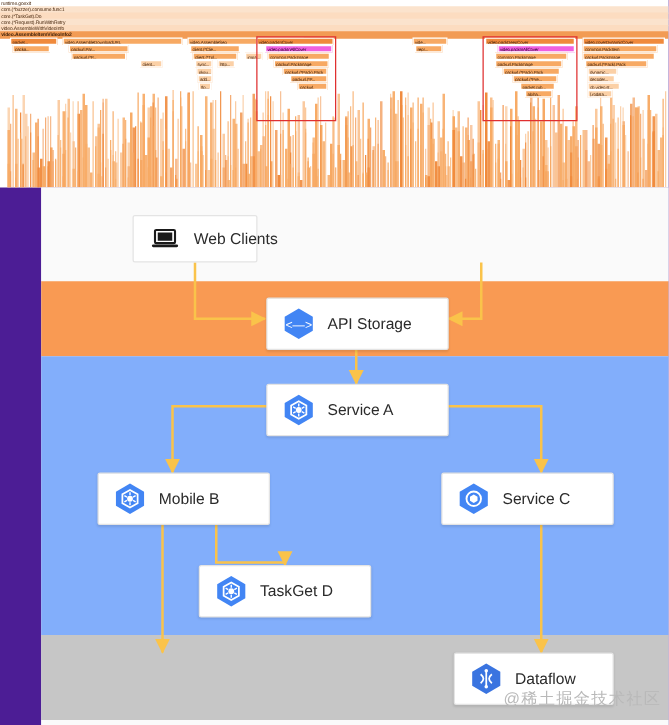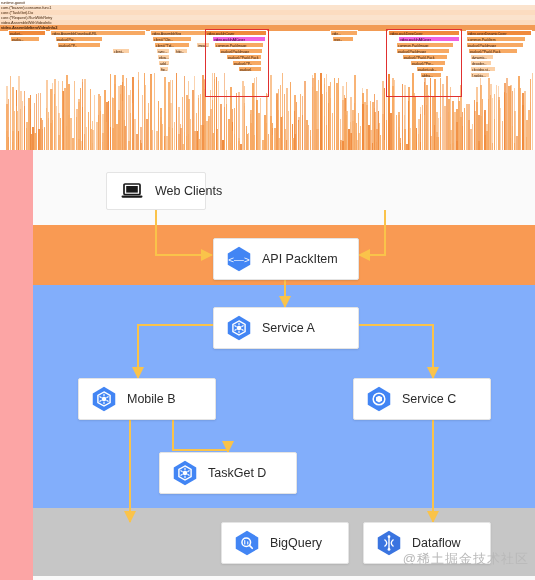--- a/index.html
+++ b/index.html
@@ -6,21 +6,21 @@
   html, body {
     margin: 0; padding: 0;
     background: #ffffff;
     font-family: "Liberation Sans", sans-serif;
   }
   #page {
     position: relative;
     width: 535px;
     height: 580px;
     overflow: hidden;
-    background: #fca5a5;
+    background: #4c1d95;
   }
 
   
   #flame {
     position: absolute;
     left: 0; top: 0;
     width: 535px; height: 150px;
     background: #ffffff;
     overflow: hidden;
   }
@@ -796,21 +796,21 @@
     </div>
 
 
     <div class="node" style="left:180px; top:88px; width:146px; height:42px;">
       <span class="node-icon">
         <svg width="30" height="30" viewBox="0 0 32 32">
           <polygon points="16,3 28,10 28,22 16,29 4,22 4,10" fill="#4285f4"></polygon>
           <text x="16" y="20.5" font-family="'Liberation Sans',sans-serif" font-size="10.5" fill="#ffffff" text-anchor="middle">&lt;—&gt;</text>
         </svg>
       </span>
-      <span class="node-label">API PackItem</span>
+      <span class="node-label">API Storage</span>
     </div>
 
     <div class="node" style="left:180px; top:157px; width:146px; height:42px;">
       <span class="node-icon">
         <svg width="30" height="30" viewBox="0 0 32 32">
           <polygon points="16,3 28,10 28,22 16,29 4,22 4,10" fill="#4285f4"></polygon>
           <polygon points="16,8.5 22.5,12.2 22.5,19.8 16,23.5 9.5,19.8 9.5,12.2" fill="none" stroke="#ffffff" stroke-width="1.5"></polygon>
           <circle cx="16" cy="16" r="2.5" fill="#ffffff"></circle>
           <path d="M16 10.5 L16 13 M20.8 13.4 L18.6 14.7 M20.8 18.6 L18.6 17.3 M16 21.5 L16 19 M11.2 18.6 L13.4 17.3 M11.2 13.4 L13.4 14.7" stroke="#ffffff" stroke-width="1.2"></path>
         </svg>
@@ -847,31 +847,20 @@
           <polygon points="16,3 28,10 28,22 16,29 4,22 4,10" fill="#4285f4"></polygon>
           <polygon points="16,8.5 22.5,12.2 22.5,19.8 16,23.5 9.5,19.8 9.5,12.2" fill="none" stroke="#ffffff" stroke-width="1.5"></polygon>
           <circle cx="16" cy="16" r="2.5" fill="#ffffff"></circle>
           <path d="M16 10.5 L16 13 M20.8 13.4 L18.6 14.7 M20.8 18.6 L18.6 17.3 M16 21.5 L16 19 M11.2 18.6 L13.4 17.3 M11.2 13.4 L13.4 14.7" stroke="#ffffff" stroke-width="1.2"></path>
         </svg>
       </span>
       <span class="node-label">TaskGet D</span>
     </div>
 
 
-    <div class="node" style="left:188px; top:372px; width:128px; height:42px;">
-      <span class="node-icon">
-        <svg width="30" height="30" viewBox="0 0 32 32">
-          <polygon points="16,3 28,10 28,22 16,29 4,22 4,10" fill="#4285f4"></polygon>
-          <circle cx="15.2" cy="15.2" r="4.6" fill="none" stroke="#ffffff" stroke-width="1.6"></circle>
-          <path d="M18.6 18.6 L21.6 21.6" stroke="#ffffff" stroke-width="1.8" stroke-linecap="round"></path>
-          <path d="M13.6 13.3 L13.6 17.1 M16.8 14.6 L16.8 17.1" stroke="#ffffff" stroke-width="1.2" stroke-linecap="round"></path>
-        </svg>
-      </span>
-      <span class="node-label">BigQuery</span>
-    </div>
 
     <div class="node" style="left:330px; top:372px; width:128px; height:42px;">
       <span class="node-icon">
         <svg width="30" height="30" viewBox="0 0 32 32">
           <polygon points="16,3 28,10 28,22 16,29 4,22 4,10" fill="#3a74e0"></polygon>
           <path d="M16 9.5 L16 22.5" stroke="#ffffff" stroke-width="1.5"></path>
           <path d="M11.2 12.2 Q16 16 11.2 19.8" stroke="#ffffff" stroke-width="1.5" fill="none"></path>
           <path d="M20.8 12.2 Q16 16 20.8 19.8" stroke="#ffffff" stroke-width="1.5" fill="none"></path>
           <circle cx="16" cy="9.2" r="1.5" fill="#ffffff"></circle>
           <circle cx="16" cy="22.8" r="1.5" fill="#ffffff"></circle>

